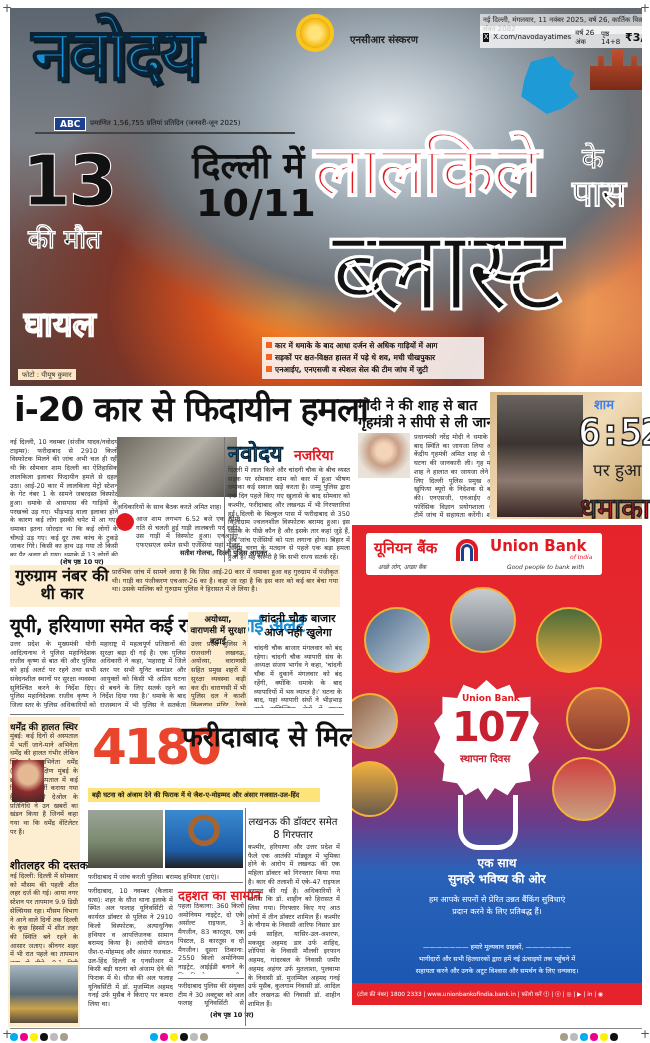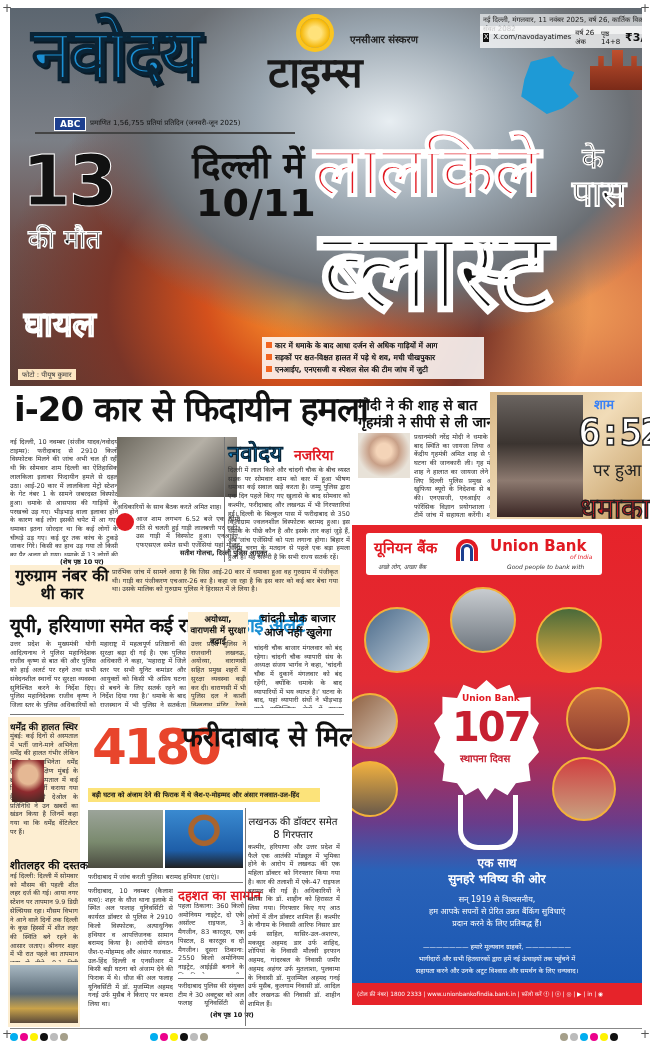--- a/index.html
+++ b/index.html
@@ -27,21 +27,21 @@
 .fort{position:absolute;left:580px;top:42px;width:55px;height:40px;background:linear-gradient(180deg,#c0502e,#7a2a18);clip-path:polygon(0 40%,15% 40%,15% 15%,25% 15%,25% 40%,40% 40%,40% 0,60% 0,60% 40%,75% 40%,75% 15%,85% 15%,85% 40%,100% 40%,100% 100%,0 100%)}
 .big13{position:absolute;left:12px;top:138px;font-weight:900;font-size:70px;color:#111;line-height:1;letter-spacing:-2px;-webkit-text-stroke:1px #fff}
 .kimaut{position:absolute;left:18px;top:212px;font-weight:900;font-size:26px;color:#111;-webkit-text-stroke:.5px #fff}
 .big30{position:absolute;left:12px;top:240px;font-weight:900;font-size:58px;color:#111;line-height:1;-webkit-text-stroke:2px #fff}
 .ghayal{position:absolute;left:14px;top:292px;font-weight:900;font-size:34px;color:#111;-webkit-text-stroke:1.5px #fff}
 .delhimein{position:absolute;left:182px;top:140px;font-weight:900;font-size:36px;color:#111;line-height:1;text-align:center}
 .date1011{position:absolute;left:186px;top:176px;font-weight:700;font-size:38px;color:#111;line-height:1}
 .lal{position:absolute;left:304px;top:128px;font-weight:900;font-size:70px;color:#e11a22;line-height:1;-webkit-text-stroke:2px #fff;letter-spacing:-2px}
 .ke{position:absolute;left:572px;top:130px;font-weight:900;font-size:28px;color:#111;-webkit-text-stroke:.5px #fff}
 .paas{position:absolute;left:562px;top:160px;font-weight:900;font-size:36px;color:#111;-webkit-text-stroke:1px #fff}
-.blast{position:absolute;left:310px;top:206px;font-weight:700;font-size:112px;color:#111;line-height:1;letter-spacing:-4px;-webkit-text-stroke:3px #fff}
+.blast{position:absolute;left:321px;top:206px;font-weight:400;font-size:112px;color:#111;line-height:1;letter-spacing:-4px;-webkit-text-stroke:3px #fff}
 .bullets{position:absolute;left:252px;top:329px;width:222px;background:rgba(255,255,255,.85);padding:3px 4px;font-size:7.5px;font-weight:700;color:#111;line-height:12px}
 .bullets .b{display:inline-block;width:6px;height:6px;background:#f26522;margin-right:3px}
 .photo-credit{position:absolute;left:8px;top:361px;background:#fde7c4;font-size:7px;padding:1px 4px;color:#333}
 
 .h-fid{left:14px;top:392px;font-weight:900;font-size:34px;color:#111;line-height:1;letter-spacing:-1px}
 .txt{font-size:6.5px;line-height:8.7px;color:#333;text-align:justify}
 .col1{left:10px;top:438px;width:108px}
 .photo1{left:117px;top:437px;width:120px;height:60px;background:linear-gradient(135deg,#6e6a60,#b5b0a6 50%,#4d4a46)}
 .cap1{left:117px;top:502px;width:125px;font-size:6.5px;color:#333}
 .quote{left:118px;top:515px;width:122px}
@@ -123,21 +123,20 @@
 </head>
 <body>
 
 <div class="reg" style="left:2px;top:2px">+</div>
 <div class="reg" style="left:640px;top:2px">+</div>
 <div class="reg" style="left:2px;top:1028px">+</div>
 <div class="reg" style="left:640px;top:1028px">+</div>
 
 <div id="hero" class="abs">
   <div class="logo">नवोदय</div>
-  <div class="logo2">टाइम्स</div>
   <div class="sun"></div>
   <div class="edition">एनसीआर संस्करण</div>
   <div class="dateline">नई दिल्ली, मंगलवार, 11 नवंबर 2025, वर्ष 26, कार्तिक विक्रम संवत 2082</div>
   <div class="dateline2">
     <span class="xbox">X</span>
     <span>X.com/navodayatimes</span>
     <span>वर्ष 26 अंक</span>
     <span>पृष्ठ 14+8</span>
     <span class="price">₹3/-</span>
   </div>
@@ -260,21 +259,20 @@
   <div class="ad-ub">Union Bank</div>
   <div class="ad-107">107</div>
   <div class="ad-sthapna">स्थापना दिवस</div>
   <div class="hands"></div>
 
   <div class="ad-ek">
     <div>एक साथ</div>
     <div>सुनहरे भविष्य की ओर</div>
   </div>
   <div class="ad-body">
-    <div>सन् 1919 से विश्वसनीय,</div>
     <div>हम आपके सपनों से प्रेरित उन्नत बैंकिंग सुविधाएं</div>
     <div>प्रदान करने के लिए प्रतिबद्ध हैं।</div>
   </div>
   <div class="ad-thanks">
     <div>——————— <span>हमारे मूल्यवान ग्राहकों,</span> ———————</div>
     <div>भागीदारों और सभी हितधारकों द्वारा हमें नई ऊंचाइयों तक पहुँचने में</div>
     <div>सहायता करने और उनके अटूट विश्वास और समर्थन के लिए धन्यवाद।</div>
   </div>
   <div class="ad-footer">
     <span>(टोल फ्री नंबर) 1800 2333 | www.unionbankofindia.bank.in | फ़ॉलो करें</span>

